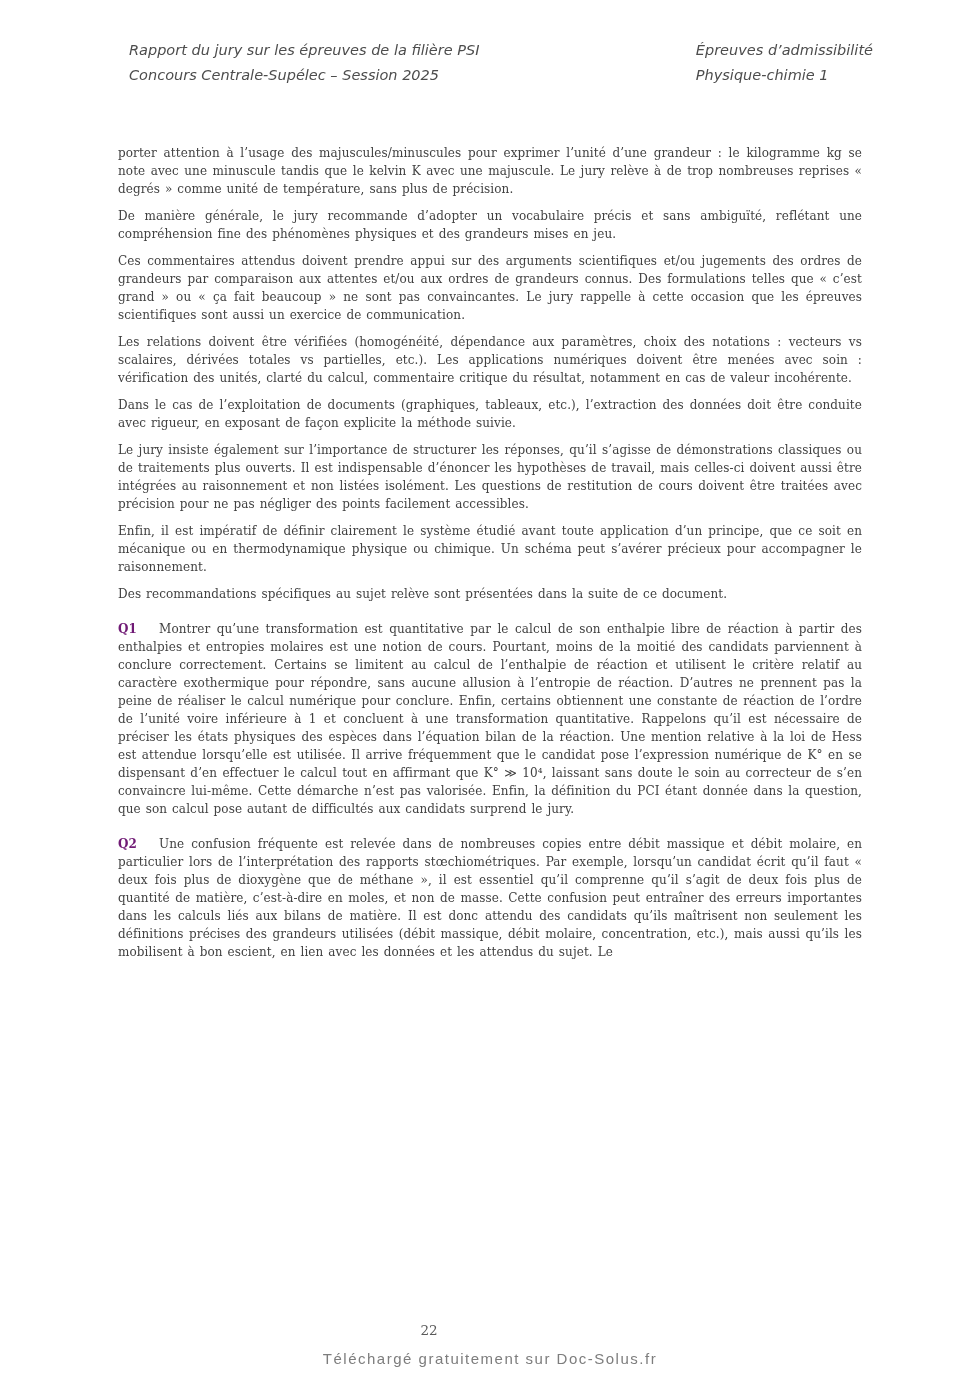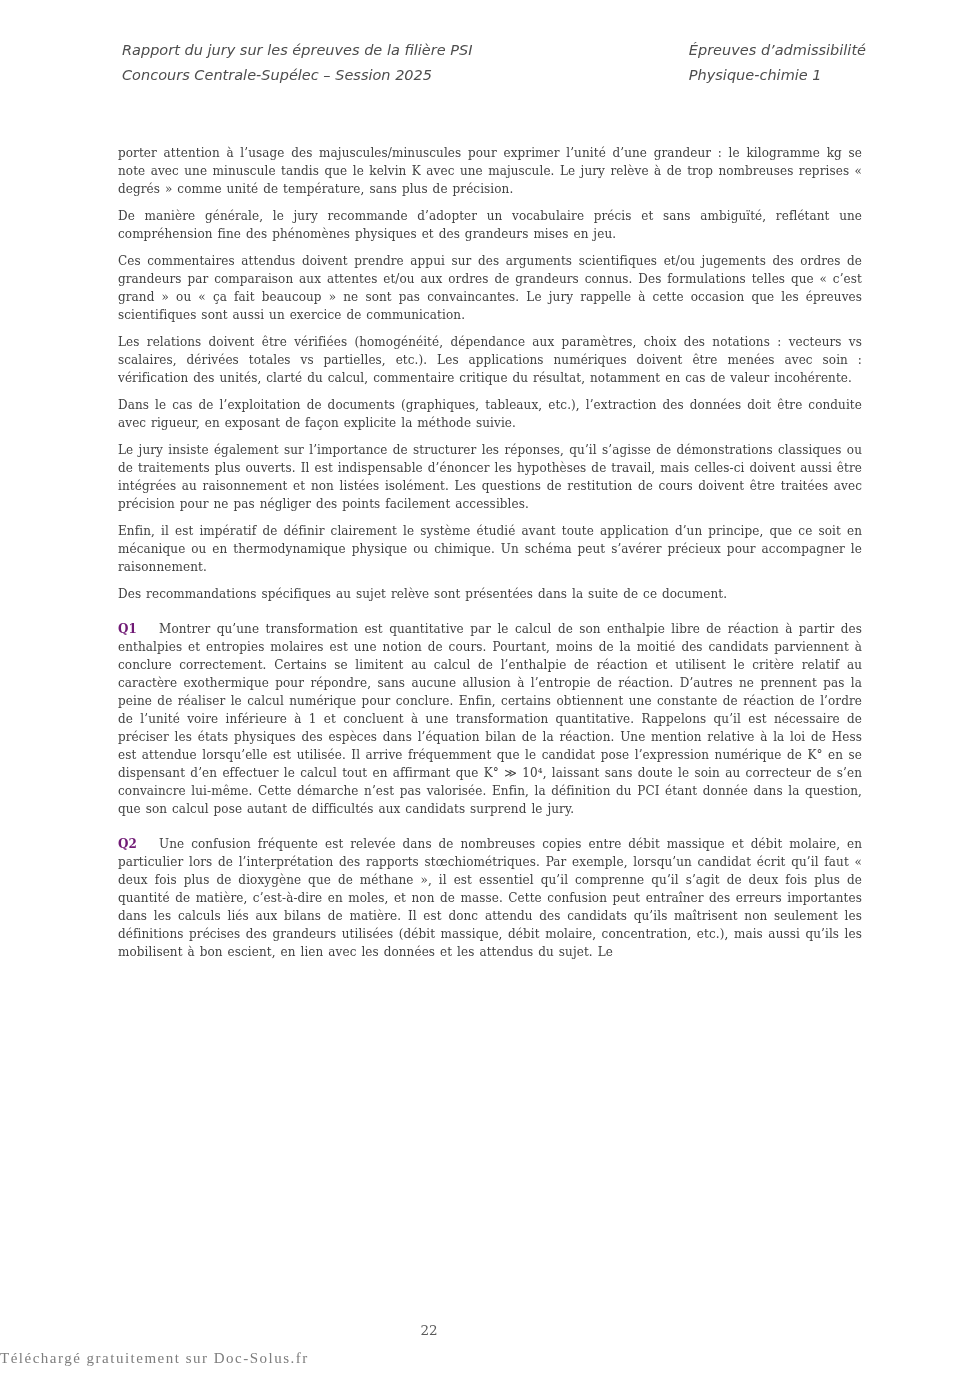--- a/index.html
+++ b/index.html
@@ -13,21 +13,21 @@
     height: 1386px;
     background: #ffffff;
     overflow: hidden;
     font-family: "DejaVu Serif", "Liberation Serif", serif;
     color: #3f3f3f;
   }
   
   .header {
     position: absolute;
     top: 38px;
-    left: 122px;
+    left: 129px;
     width: 744px;
     display: flex;
     justify-content: space-between;
     font-family: "DejaVu Sans", "Liberation Sans", sans-serif;
     font-style: italic;
     font-size: 14.5px;
     line-height: 25px;
     color: #4d4d4d;
     font-weight: 300;
   }
@@ -65,22 +65,22 @@
     width: 858px;
     text-align: center;
     font-size: 13.5px;
     color: #5a5a5a;
   }
   .watermark {
     position: absolute;
     top: 1350px;
     left: 0;
     width: 980px;
-    text-align: left;
-    font-family: Liberation Serif, serif;
+    text-align: center;
+    font-family: Liberation Sans, sans-serif;
     font-size: 15px;
     letter-spacing: 1.5px;
     color: #7d7d7d;
   }
 </style>
 </head>
 <body>
 
 <div class="page">
 

